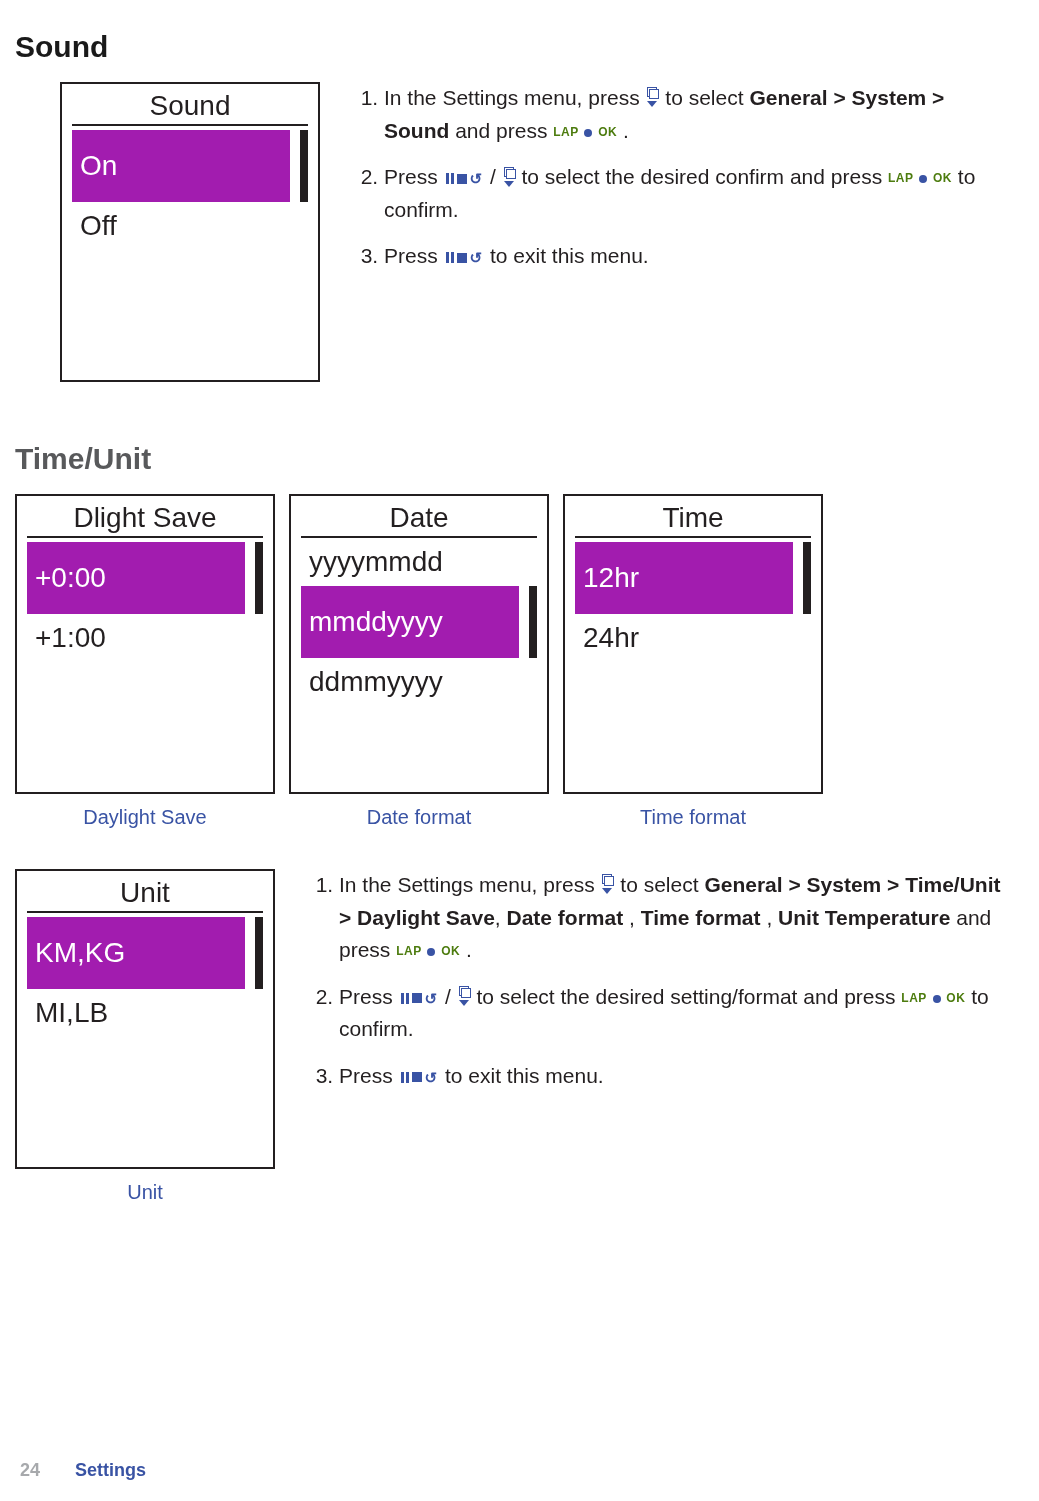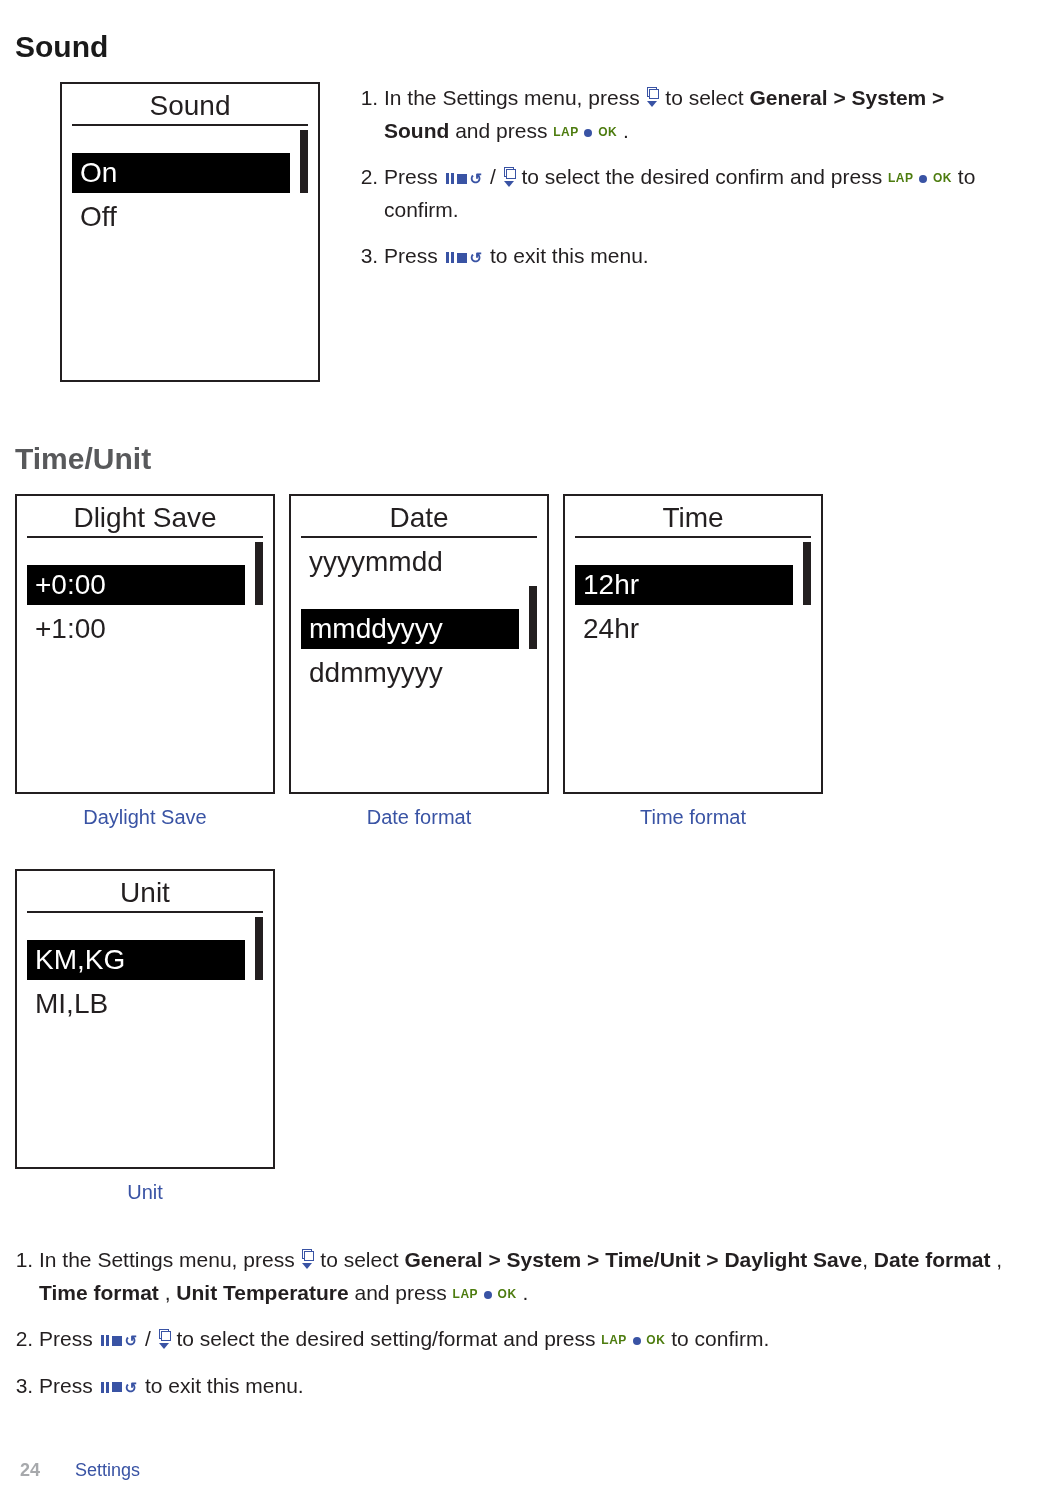--- a/index.html
+++ b/index.html
@@ -56,25 +56,24 @@
       font-size: 28px;
       padding: 4px 8px;
       margin-top: 4px;
     }
     .screen .item.selected-wrap {
       display: flex;
       align-items: stretch;
       padding: 0;
     }
     .screen .item.selected-wrap .sel-text {
-      background: #000000;
+      background: #a21caf;
       color: #fff;
       flex: 1;
-      padding: 4px 8px;
-      margin-top: 23px;
+      padding: 20px 8px;
     }
     .screen .item.selected-wrap .sel-bar {
       width: 8px;
       background: #231f20;
       margin-left: 6px;
     }
     .screen .item.selected-wrap .sel-gap {
       width: 4px;
       background: #fff;
     }
@@ -198,21 +197,21 @@
       bottom: 20px;
       font-size: 18px;
       color: #a7a9ac;
       font-weight: 700;
     }
     .footer .num {
       margin-right: 30px;
     }
     .footer .lbl {
       color: #3953a4;
-      font-weight: 400;
+      font-weight: 700;
     }
     .comma { display:inline; }
   </style>
 </head>
 <body>
 
 <h2 class="section-title">Sound</h2>
 
 <div class="row">
   <div class="screen-col">
@@ -317,21 +316,21 @@
         <div class="sel-text">12hr</div>
           <div class="sel-gap"></div>
           <div class="sel-bar"></div>
       </div>
       <div class="item">24hr</div>
     </div>
     <div class="caption">Time format</div>
   </div>
 </div>
 
-<div class="lower" style="margin-left:-45px;flex-direction:column;">
+<div class="lower" style="margin-left:-45px;">
   <div class="screen-col">
     <div class="screen">
       <div class="title">Unit</div>
       <hr>
       <div class="item selected-wrap">
         <div class="sel-text">KM,KG</div>
           <div class="sel-gap"></div>
           <div class="sel-bar"></div>
       </div>
       <div class="item">MI,LB</div>

